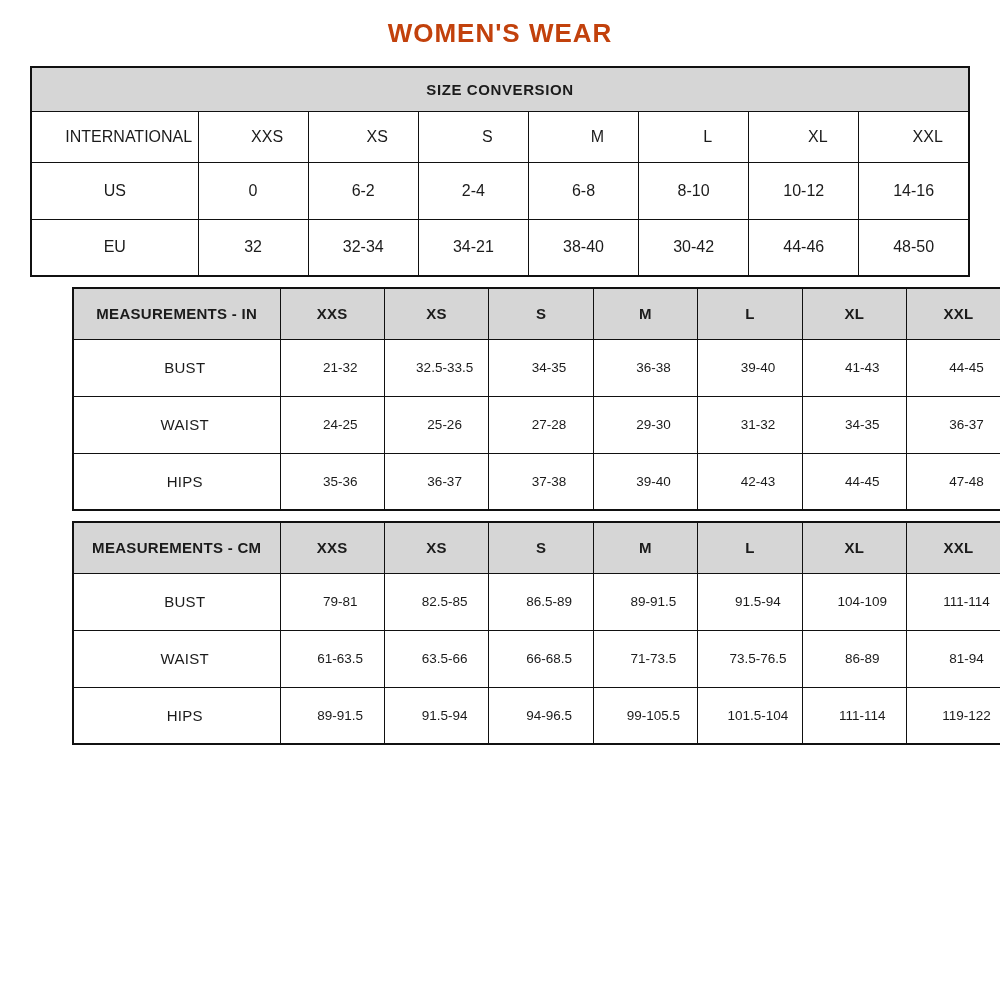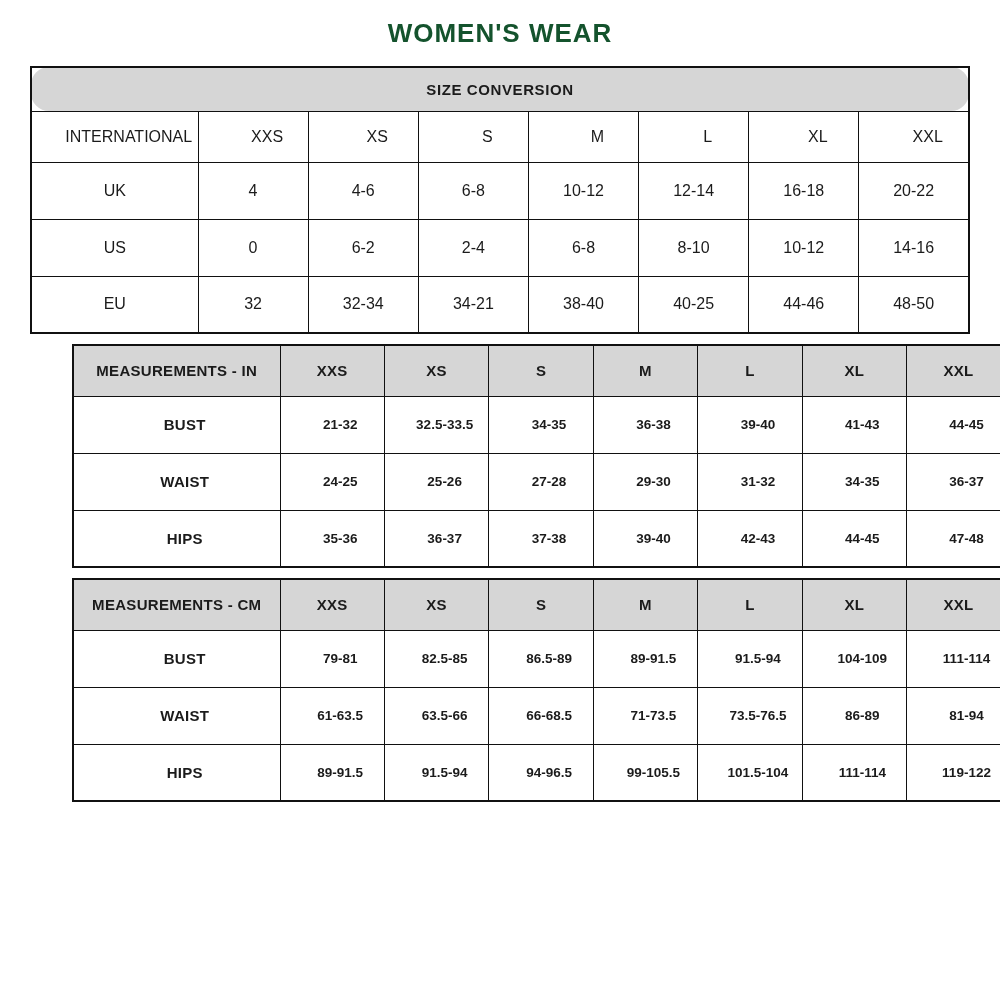--- a/index.html
+++ b/index.html
@@ -10,21 +10,21 @@
     color: #1b1b1b;
     overflow: hidden;
   }
   .page { padding: 12px 30px 0 30px; }
   h1.page-title {
     text-align: center;
     font-size: 26px;
     font-weight: 700;
     letter-spacing: 1px;
     margin: 6px 0 17px 0;
-    color: #14532d;
+    color: #c2410c;
   }
   table {
     width: 940px;
     border-collapse: collapse;
     table-layout: fixed;
     border: 2px solid #111111;
   }
   td, th {
     border: 1px solid #111111;
     text-align: center;
@@ -32,34 +32,33 @@
     overflow: hidden;
     white-space: nowrap;
   }
   
   .band {
     background: #d6d6d6;
     height: 44px;
     font-size: 15px;
     font-weight: 700;
     letter-spacing: 0.6px;
-    border-radius: 18px;
   }
   .conv td { height: 57px; font-size: 16px; font-weight: 400; }
   .conv tr.intl-row td { height: 51px; padding-left: 28px; }
   
   .meas { margin-top: 10px; margin-left: 42px; }
   .meas thead td {
     background: #d6d6d6;
     height: 51px;
     font-weight: 700;
     font-size: 15px;
     letter-spacing: 0.3px;
   }
-  .meas tbody td { height: 57px; font-size: 13.5px; font-weight: 700; padding-left: 16px; }
+  .meas tbody td { height: 57px; font-size: 13.5px; font-weight: 400; padding-left: 16px; }
   .meas tbody td.lbl { font-size: 15px; letter-spacing: 0.3px; }
 </style>
 </head>
 <body>
 
 <div class="page">
 
   <h1 class="page-title">WOMEN'S WEAR</h1>
 
   <table class="conv">
@@ -83,46 +82,36 @@
           <td>XS</td>
           <td>S</td>
           <td>M</td>
           <td>L</td>
           <td>XL</td>
           <td>XXL</td>
         </tr>
     </thead>
     <tbody id="conv-body">
         <tr>
-          <td class="lbl">UK</td>
-          <td>4</td>
-          <td>4-6</td>
-          <td>6-8</td>
-          <td>10-12</td>
-          <td>12-14</td>
-          <td>16-18</td>
-          <td>20-22</td>
-        </tr>
-        <tr>
           <td class="lbl">US</td>
           <td>0</td>
           <td>6-2</td>
           <td>2-4</td>
           <td>6-8</td>
           <td>8-10</td>
           <td>10-12</td>
           <td>14-16</td>
         </tr>
         <tr>
           <td class="lbl">EU</td>
           <td>32</td>
           <td>32-34</td>
           <td>34-21</td>
           <td>38-40</td>
-          <td>40-25</td>
+          <td>30-42</td>
           <td>44-46</td>
           <td>48-50</td>
         </tr>
       </tbody>
   </table>
 
   <table class="meas">
     <colgroup>
       <col style="width:207px">
       <col>

